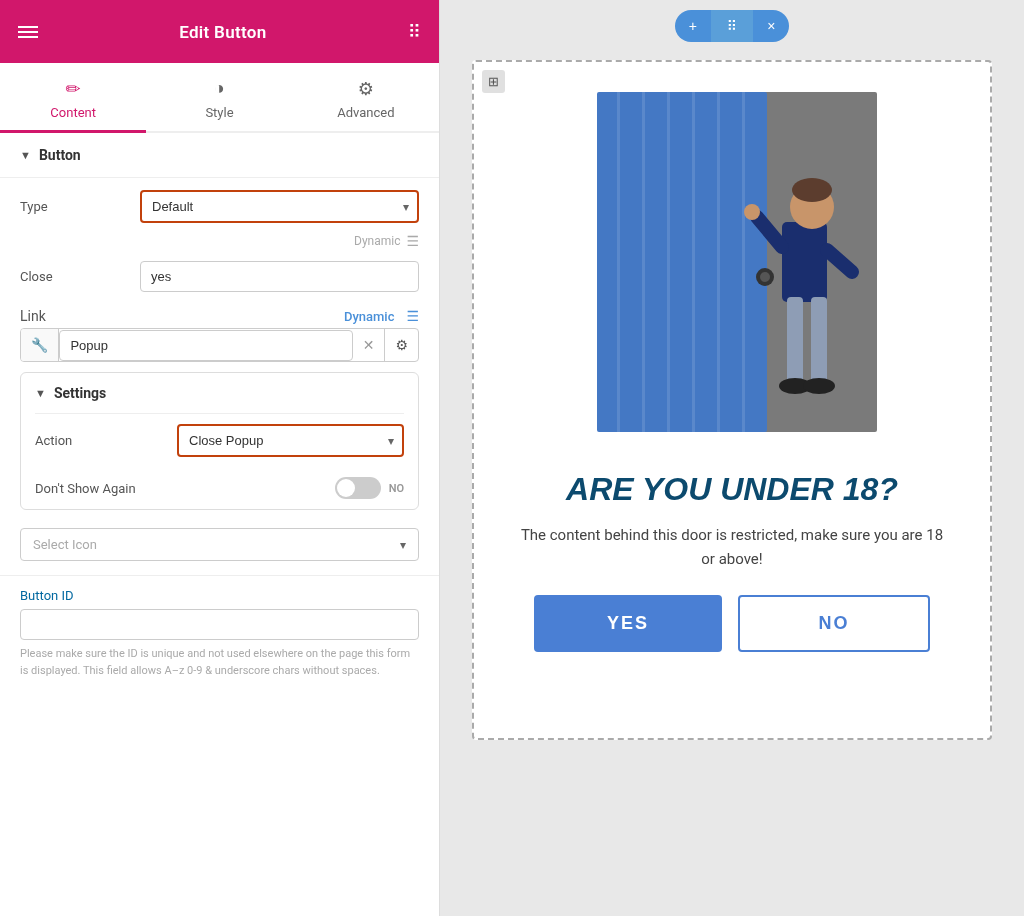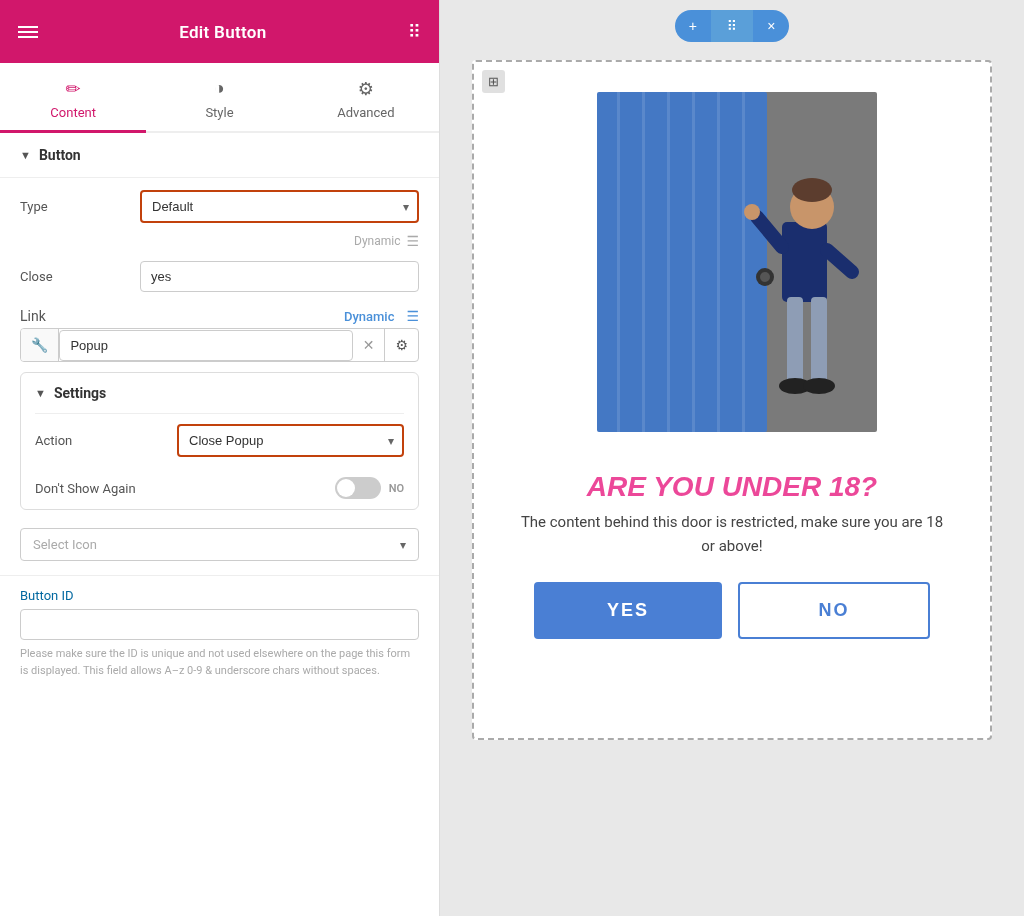--- a/index.html
+++ b/index.html
@@ -415,27 +415,27 @@
       justify-content: center;
       padding: 30px 40px 20px;
     }
 
     
     .preview-content {
       padding: 20px 40px 30px;
       text-align: center;
     }
     .preview-title {
-      font-size: 28px;
+      font-size: 32px;
       font-weight: 900;
-      color: #ec4899;
+      color: #0c4a6e;
       font-style: italic;
       text-transform: uppercase;
       line-height: 1.1;
-      margin-bottom: 7px;
+      margin-bottom: 16px;
       font-family: 'Arial Black', Arial, sans-serif;
     }
     .preview-subtitle {
       font-size: 15px;
       color: #444;
       line-height: 1.6;
       margin-bottom: 24px;
     }
     .preview-buttons {
       display: flex;

